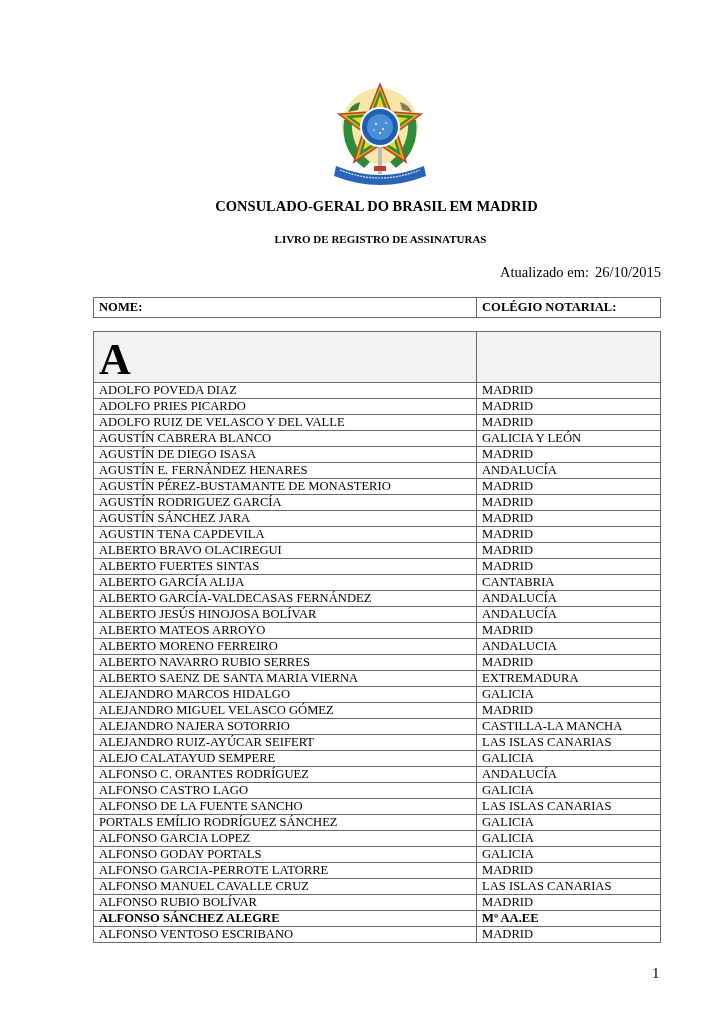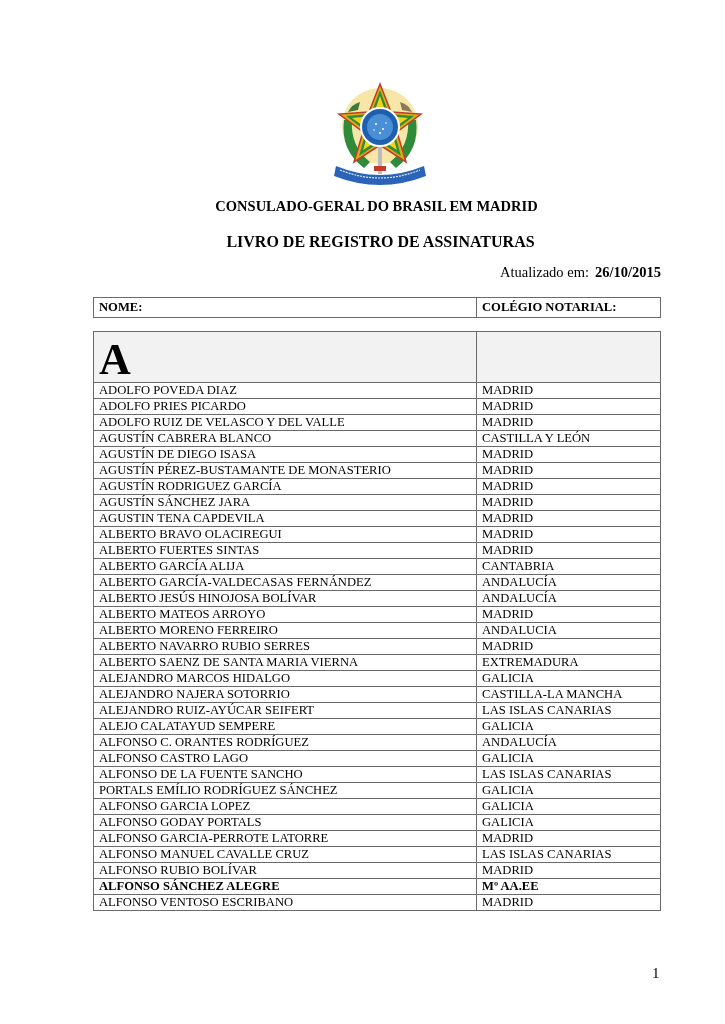--- a/index.html
+++ b/index.html
@@ -7,26 +7,26 @@
       width: 725px; height: 1024px; position: relative; overflow: hidden;
       font-family: "Liberation Serif", serif; color: #000;
     }
     .emblem { position: absolute; left: 330px; top: 80px; width: 100px; height: 108px; }
     .title {
       position: absolute; left: 0; width: 725px; top: 198px; text-align: center;
       font-weight: bold; font-size: 14.5px; padding-left: 28px; box-sizing: border-box;
     }
     .subtitle {
       position: absolute; left: 0; width: 725px; top: 233px; text-align: center;
-      font-weight: bold; font-size: 16px; padding-left: 36px; box-sizing: border-box;
+      font-weight: bold; font-size: 11px; padding-left: 36px; box-sizing: border-box;
     }
     .updated {
       position: absolute; right: 64px; top: 264px; font-size: 14.5px;
     }
-    .updated b { font-weight: bold; margin-left: 6px; }
+    .updated b { font-weight: normal; margin-left: 6px; }
     table { border-collapse: collapse; position: absolute; left: 93px; width: 568px; }
     td { border: 1px solid #6a6a6a; padding: 0 5px; font-size: 12.6px; line-height: 15px; height: 15px; white-space: nowrap; }
     .hdr { top: 297px; }
     .hdr td { font-weight: bold; font-size: 12.6px; height: 19px; margin-left: 24px; }
     .col-name { width: 372px; }
     .main { top: 331px; }
     .letter-row td { background: #f2f2f2; height: 50px; vertical-align: bottom; }
     .letter { font-size: 44px; font-weight: bold; line-height: 44px; display: block; padding-top: 4px; }
     .bold td { font-weight: bold; }
     .page-num { position: absolute; left: 652px; top: 965px; font-size: 15px; }
@@ -95,25 +95,29 @@
       <tr>
         <td class="col-name">ADOLFO PRIES PICARDO</td>
         <td>MADRID</td>
       </tr>
       <tr>
         <td class="col-name">ADOLFO RUIZ DE VELASCO Y DEL VALLE</td>
         <td>MADRID</td>
       </tr>
       <tr>
         <td class="col-name">AGUSTÍN CABRERA BLANCO</td>
-        <td>CASTILLA Y LEÓN</td>
+        <td>GALICIA Y LEÓN</td>
       </tr>
       <tr>
         <td class="col-name">AGUSTÍN DE DIEGO ISASA</td>
         <td>MADRID</td>
+      </tr>
+      <tr>
+        <td class="col-name">AGUSTÍN E. FERNÁNDEZ HENARES</td>
+        <td>ANDALUCÍA</td>
       </tr>
       <tr>
         <td class="col-name">AGUSTÍN PÉREZ-BUSTAMANTE DE MONASTERIO</td>
         <td>MADRID</td>
       </tr>
       <tr>
         <td class="col-name">AGUSTÍN RODRIGUEZ GARCÍA</td>
         <td>MADRID</td>
       </tr>
       <tr>
@@ -156,20 +160,24 @@
         <td class="col-name">ALBERTO NAVARRO RUBIO SERRES</td>
         <td>MADRID</td>
       </tr>
       <tr>
         <td class="col-name">ALBERTO SAENZ DE SANTA MARIA VIERNA</td>
         <td>EXTREMADURA</td>
       </tr>
       <tr>
         <td class="col-name">ALEJANDRO MARCOS HIDALGO</td>
         <td>GALICIA</td>
+      </tr>
+      <tr>
+        <td class="col-name">ALEJANDRO MIGUEL VELASCO GÓMEZ</td>
+        <td>MADRID</td>
       </tr>
       <tr>
         <td class="col-name">ALEJANDRO NAJERA SOTORRIO</td>
         <td>CASTILLA-LA MANCHA</td>
       </tr>
       <tr>
         <td class="col-name">ALEJANDRO RUIZ-AYÚCAR SEIFERT</td>
         <td>LAS ISLAS CANARIAS</td>
       </tr>
       <tr>

